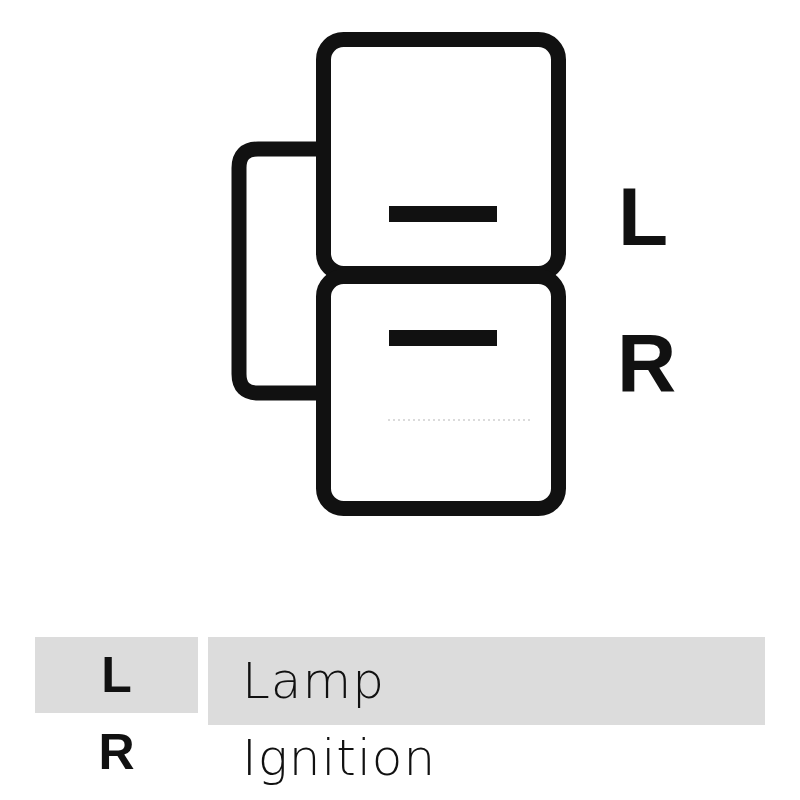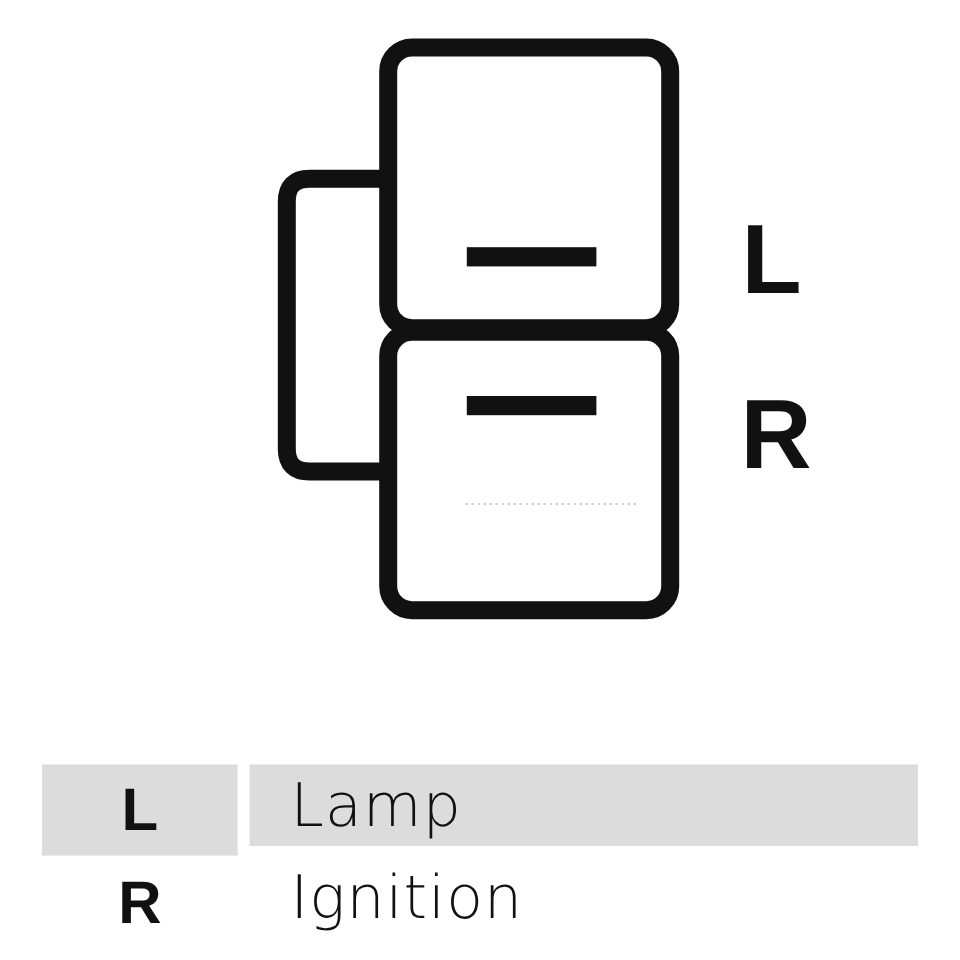--- a/index.html
+++ b/index.html
@@ -6,21 +6,21 @@
   body { width:800px; height:800px; position:relative; overflow:hidden; font-family:"Liberation Sans", sans-serif; }
   #diagram { position:absolute; left:0; top:0; width:800px; height:600px; }
   .pin-label { position:absolute; font-family:"Liberation Sans", sans-serif; font-weight:700; color:#111; font-size:82px; line-height:1; }
   #pin-L { left:618px; top:176px; }
   #pin-R { left:617px; top:322px; }
   .legend { position:absolute; left:35px; top:637px; width:730px; }
   .row { position:absolute; left:0; width:730px; height:76px; }
   .row.r0 { top:0; }
   .row.r1 { top:77px; }
   .cell-key { position:absolute; left:0; top:0; width:163px; height:76px; display:flex; align-items:center; justify-content:center; font-family:"Liberation Sans", sans-serif; font-weight:700; font-size:50px; color:#111; }
-  .cell-val { position:absolute; left:173px; top:0; width:557px; height:68px; display:flex; align-items:center; font-family:"DejaVu Sans", sans-serif; font-weight:300; font-size:50px; color:#111; padding-left:34px; box-sizing:border-box; letter-spacing:1px; }
+  .cell-val { position:absolute; left:173px; top:0; width:557px; height:88px; display:flex; align-items:center; font-family:"DejaVu Sans", sans-serif; font-weight:300; font-size:50px; color:#111; padding-left:34px; box-sizing:border-box; letter-spacing:1px; }
   .row.shaded .cell-key, .row.shaded .cell-val { background:#dcdcdc; }
 </style>
 </head>
 <body>
 
 <svg id="diagram" viewBox="0 0 800 600" xmlns="http://www.w3.org/2000/svg">
   <g fill="none" stroke="#111111" stroke-width="15" stroke-linejoin="round">
 
     <path d="M323 149 L258 149 Q239 149 239 168 L239 374 Q239 393 258 393 L323 393"></path>
 

